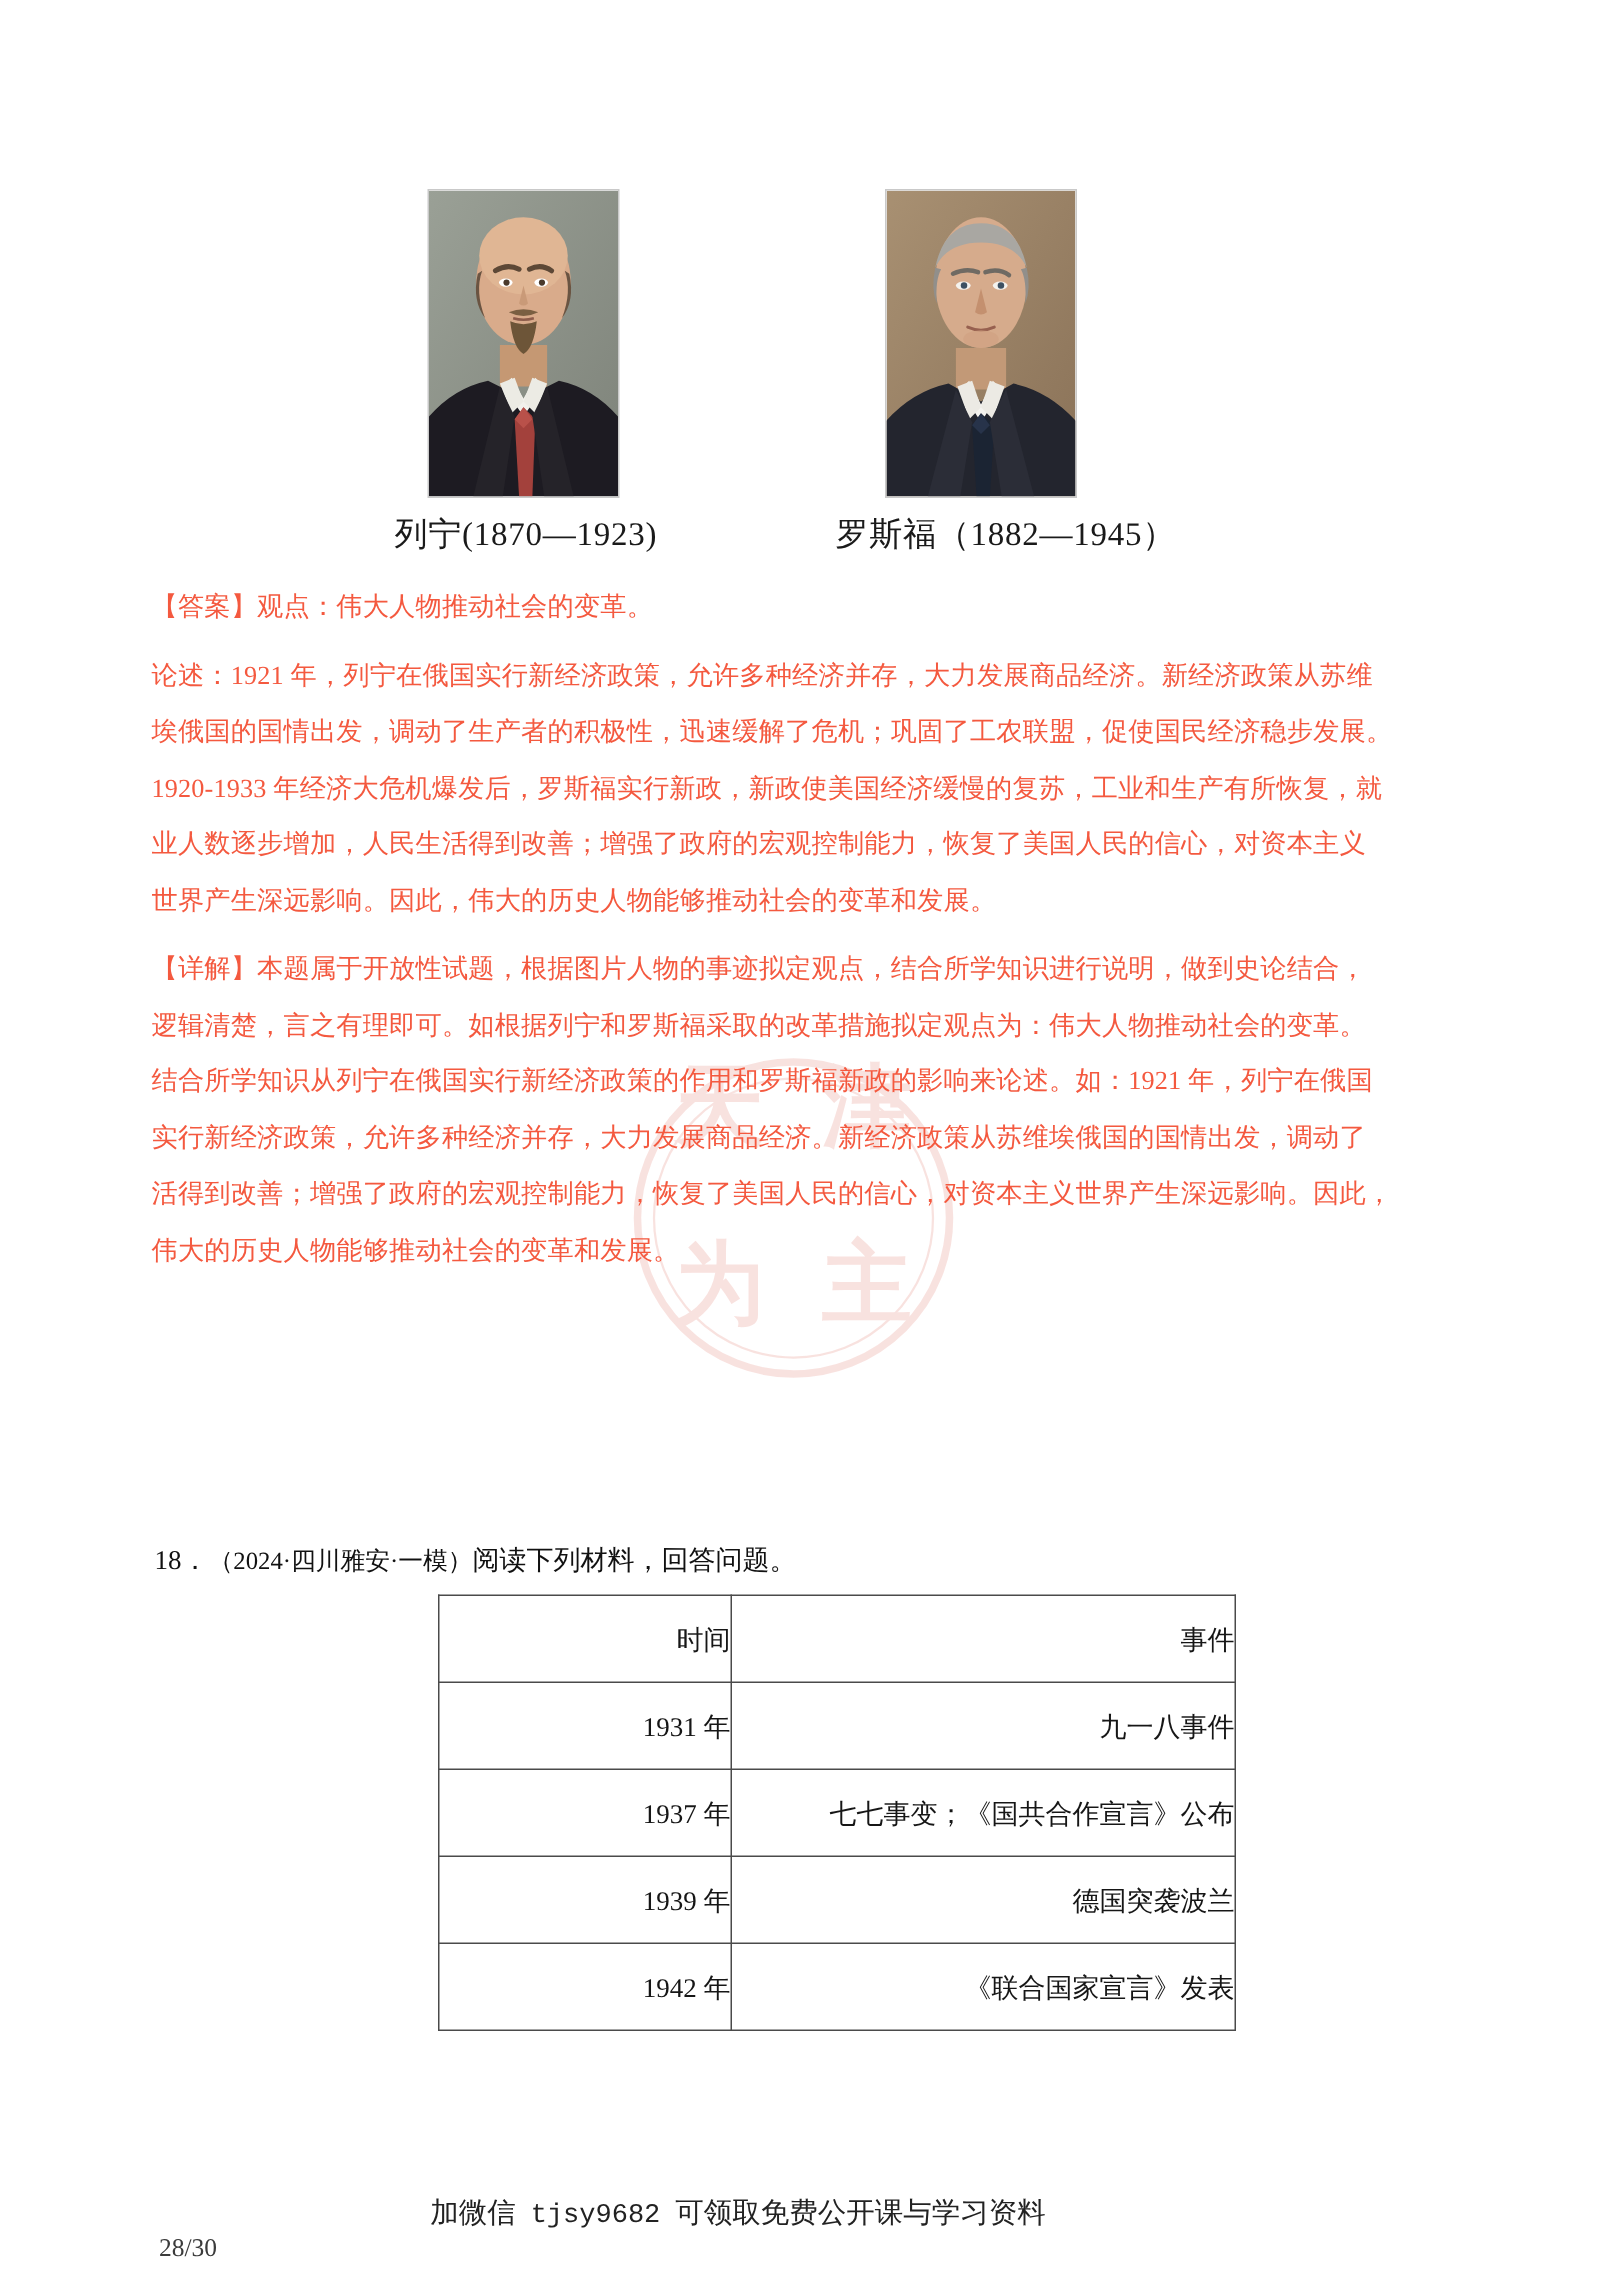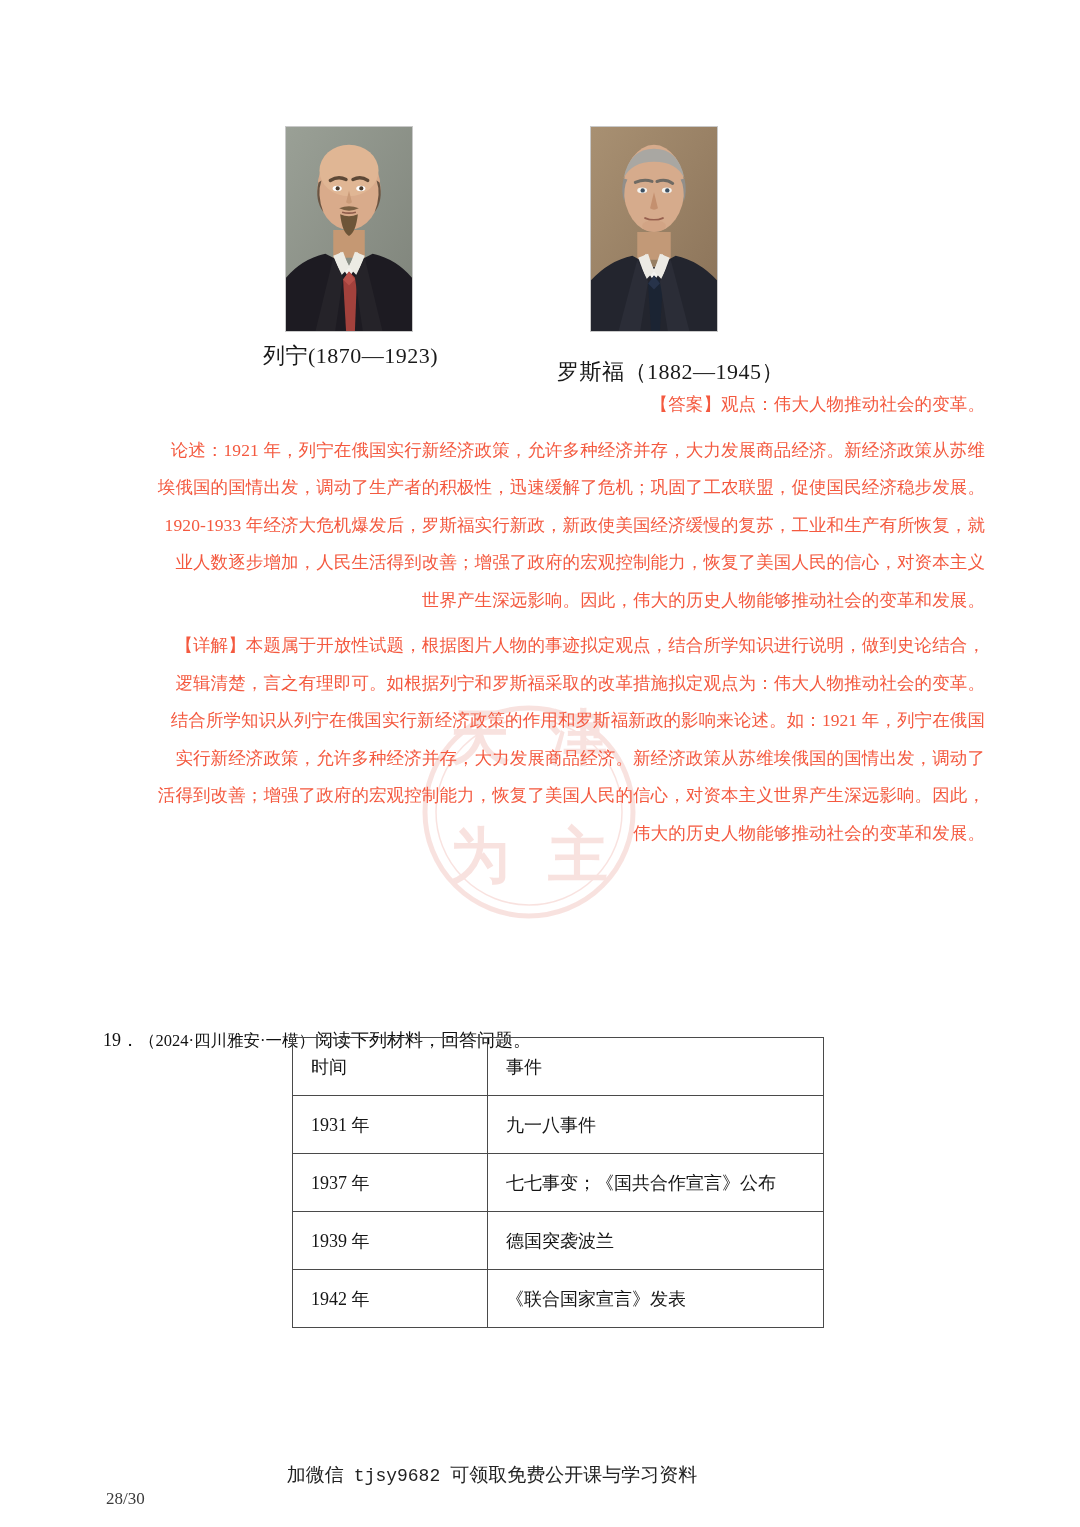--- a/index.html
+++ b/index.html
@@ -61,39 +61,39 @@
   .caption {
     position: absolute;
     font-size: 22px;
     font-weight: 400;
     color: #1a1a1a;
     white-space: nowrap;
     letter-spacing: 0.5px;
     font-family: "Liberation Serif", "DejaVu Serif", serif;
   }
   .caption.lenin { left: 263px; }
-  .caption.fdr   { left: 557px; margin-top: 16px; }
+  .caption.fdr   { left: 557px; }
 
   
   .answer-block {
     position: absolute;
     left: 101px;
     top: 386px;
     width: 884px;
     z-index: 2;
   }
   .r-line {
     color: #f4593f;
     font-size: 17.5px;
     line-height: 37.5px;
     white-space: nowrap;
     font-family: "Liberation Serif", "DejaVu Serif", serif;
     letter-spacing: 0.1px;
   }
-  .r-para { margin: 0; padding: 0; text-align: right; }
+  .r-para { margin: 0; padding: 0; }
   .r-gap { height: 8px; }
 
   
   .q18 {
     position: absolute;
     left: 103px;
     top: 1028px;
     width: 880px;
     z-index: 2;
     font-size: 18px;
@@ -101,22 +101,23 @@
     white-space: nowrap;
     font-family: "Liberation Serif", "DejaVu Serif", serif;
   }
   .q18 .qnum { font-weight: 400; }
   .q18 .src  { font-size: 16.5px; }
 
   
   .tbl-wrap {
     position: absolute;
     left: 292px;
-    top: 1037px;
-    z-index: 2;
+    top: 1063px;
+    z-index: 2;
+    text-align: right;
   }
   table.t18 {
     border-collapse: collapse;
     table-layout: fixed;
     width: 493px;
   }
   table.t18 td {
     border: 1px solid #4a4a4a;
     height: 57px;
     padding: 0 0 0 18px;
@@ -291,21 +292,21 @@
     <div class="r-line">【详解】本题属于开放性试题，根据图片人物的事迹拟定观点，结合所学知识进行说明，做到史论结合，</div>
     <div class="r-line">逻辑清楚，言之有理即可。如根据列宁和罗斯福采取的改革措施拟定观点为：伟大人物推动社会的变革。</div>
     <div class="r-line">结合所学知识从列宁在俄国实行新经济政策的作用和罗斯福新政的影响来论述。如：1921 年，列宁在俄国</div>
     <div class="r-line">实行新经济政策，允许多种经济并存，大力发展商品经济。新经济政策从苏维埃俄国的国情出发，调动了</div>
     <div class="r-line">活得到改善；增强了政府的宏观控制能力，恢复了美国人民的信心，对资本主义世界产生深远影响。因此，</div>
     <div class="r-line">伟大的历史人物能够推动社会的变革和发展。</div>
   </div>
 </div>
 
 <div class="q18">
-  <span class="qnum">19．</span><span class="src">（2024·四川雅安·一模）</span><span>阅读下列材料，回答问题。</span>
+  <span class="qnum">18．</span><span class="src">（2024·四川雅安·一模）</span><span>阅读下列材料，回答问题。</span>
 </div>
 
 <div class="tbl-wrap">
   <table class="t18">
     <tbody>
       <tr>
         <td class="c-time">时间</td>
         <td class="c-event">事件</td>
       </tr>
       <tr>

